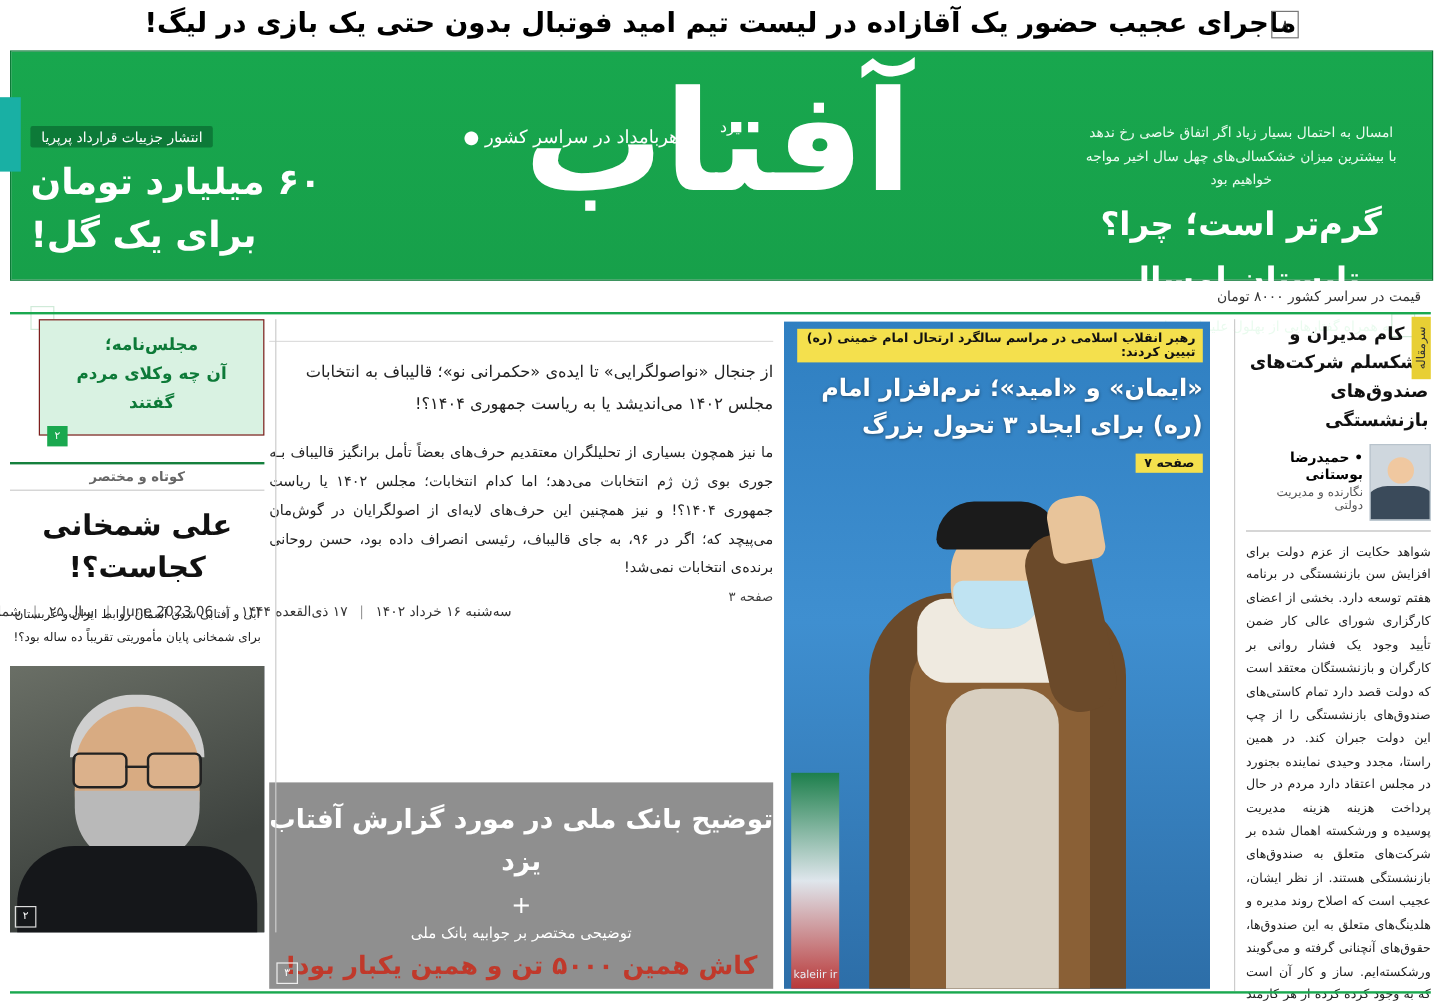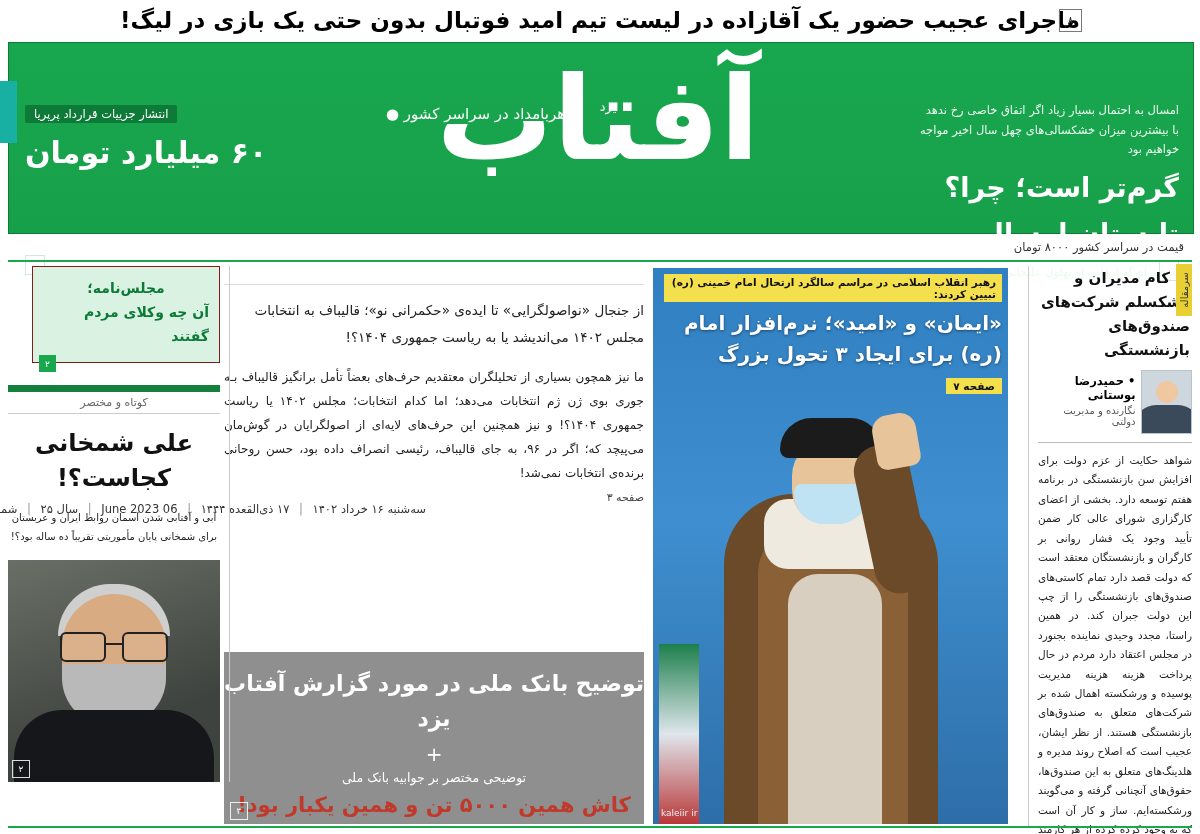--- a/index.html
+++ b/index.html
@@ -43,21 +43,21 @@
     position:absolute;right:455px;top:56px;width:260px;text-align:center;
     font-size:13px;color:#fff;
   }
   .mast-kicker{
     position:absolute;left:auto;right:610px;top:62px;font-size:15px;color:#ffffff;
     white-space:nowrap;
   }
   
   .mast-left-box{
     position:absolute;right:14px;top:58px;width:290px;
-    text-align:right;color:#fff;
+    text-align:center;color:#fff;
   }
   .mast-left-box .small{font-size:11.5px;line-height:1.7;color:#eafbef;}
   .mast-left-box .big{
     font-size:27px;font-weight:bold;color:#fff;line-height:1.35;margin-top:10px;
   }
   .mast-left-box .credit{font-size:11.5px;margin-top:12px;color:#eafbef;}
   .mast-left-box .pg{
     position:absolute;right:0;top:160px;width:18px;height:18px;border:1px solid #cfead8;
     display:flex;align-items:center;justify-content:center;font-size:10px;color:#fff;
   }
@@ -232,28 +232,28 @@
 
   
   .col-left{
     position:absolute;left:8px;top:266px;width:212px;
   }
   .green-box{
     width:188px;background:#d9f2e2;border:1px solid #7f1d1d;box-sizing:border-box;
     padding:10px 10px 14px;position:relative;text-align:center;
   }
   .green-box .t1{font-size:14px;font-weight:bold;color:#0d7a38;line-height:1.7;}
-  .green-box .t2{font-size:14px;font-weight:bold;color:#0d7a38;line-height:1.7;text-align:right;}
+  .green-box .t2{font-size:14px;font-weight:bold;color:#0d7a38;line-height:1.7;}
   .green-box .pg{
     position:absolute;left:6px;bottom:-10px;width:17px;height:17px;background:#1aa84f;
     color:#fff;display:flex;align-items:center;justify-content:center;font-size:9px;
   }
   .left-kicker{
     margin-top:22px;font-size:11px;color:#666;text-align:center;
-    border-top:7px solid #15803d;border-bottom:1px solid #ccc;padding:4px 0;
+    border-top:2px solid #15803d;border-bottom:1px solid #ccc;padding:4px 0;font-weight:bold;
   }
   .left-title{
     margin-top:12px;font-size:24px;font-weight:bold;line-height:1.45;text-align:center;color:#111;
   }
   .left-body{
     margin-top:12px;font-size:10px;line-height:1.9;text-align:center;color:#222;
   }
   .left-photo{
     margin-top:14px;width:212px;height:222px;background:#4a4f55;position:relative;overflow:hidden;
   }
@@ -316,20 +316,21 @@
         <div class="small">با بیشترین میزان خشکسالی‌های چهل سال اخیر مواجه خواهیم بود</div>
         <div class="big">گرم‌تر است؛ چرا؟</div>
         <div class="big">تابستان امسال</div>
         <div class="credit">به همراه گفتارهایی از بهلول علیجانی و امین محمودی</div>
         <div class="pg">۲</div>
       </div>
 
       <div class="mast-right-box">
         <div class="tag">انتشار جزییات قرارداد پرپریا</div>
         <div class="big">۶۰ میلیارد تومان</div>
+        <div class="big">برای یک گل!</div>
         <div class="pg">۸</div>
       </div>
     </div>
   </div>
 
   <div class="datebar">
     <div class="right">قیمت در سراسر کشور ۸۰۰۰ تومان</div>
     <div class="center">
       <span>سه‌شنبه ۱۶ خرداد ۱۴۰۲</span>
       <span class="sep">|</span>

